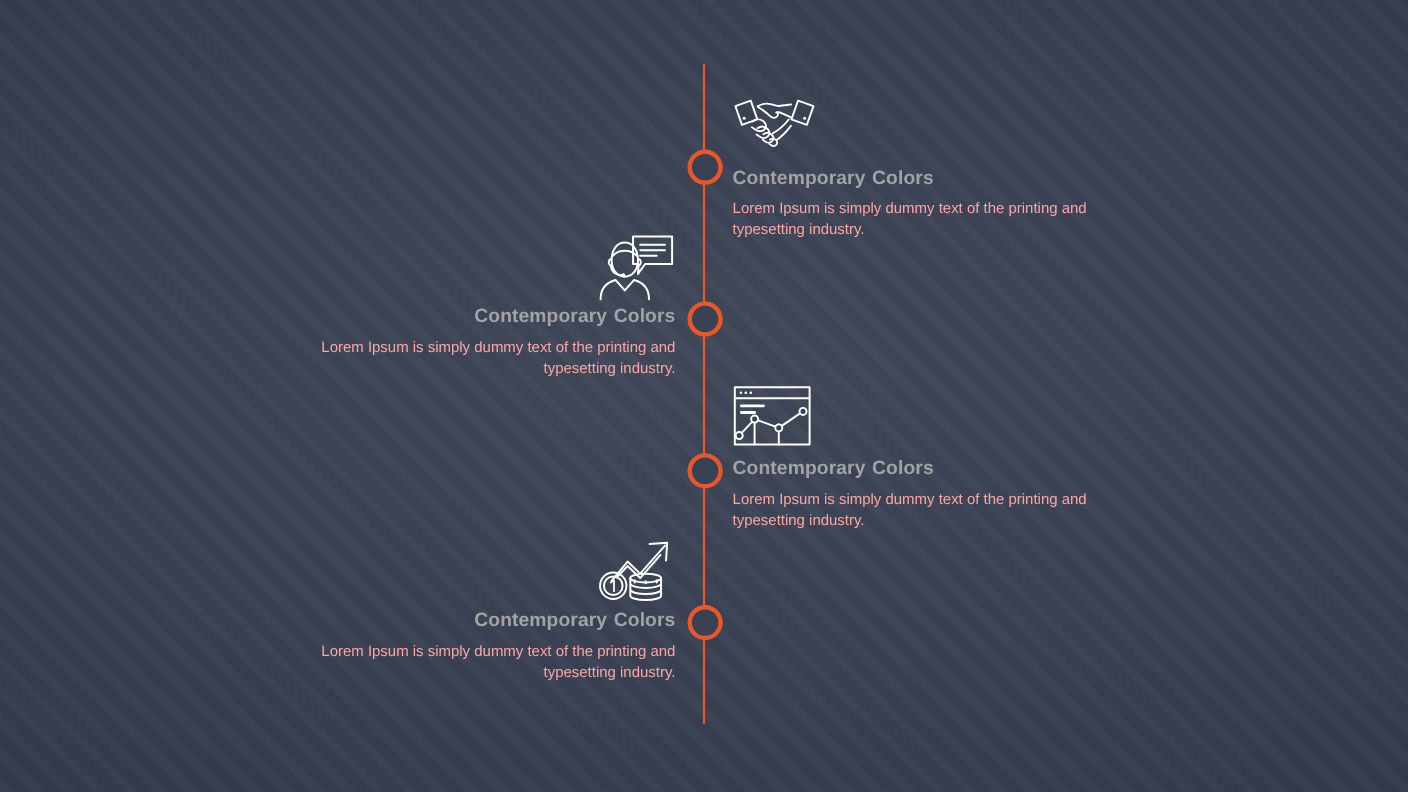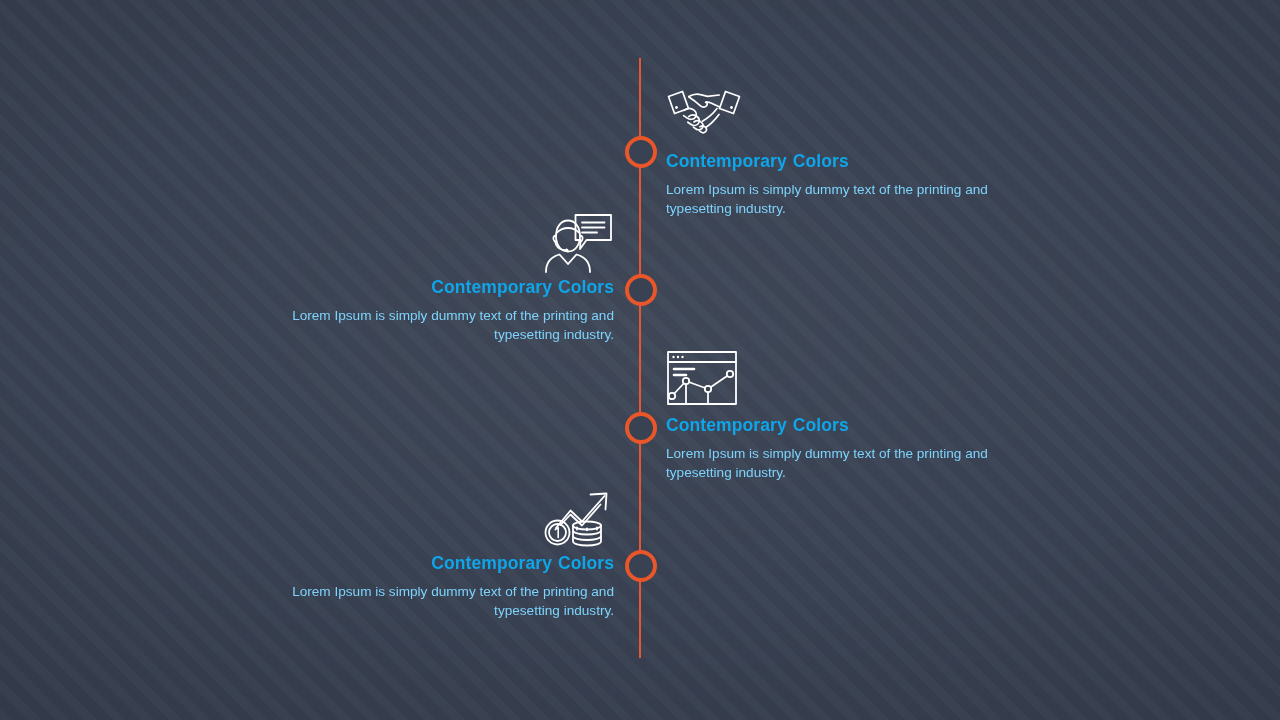--- a/index.html
+++ b/index.html
@@ -85,32 +85,32 @@
     margin-bottom: 2px;
   }
   .item.right .icon-wrap { text-align: left; }
   .item.left  .icon-wrap { text-align: right; }
   .icon-wrap svg {
     display: inline-block;
     vertical-align: bottom;
   }
 
   .item-title {
-    color: #0ea5e9;
+    color: #a3a3a3;
     font-size: 17.5px;
     font-weight: bold;
     letter-spacing: 0.1px;
     line-height: 22px;
     margin: 0 0 8px 0;
     white-space: nowrap;
   }
   .item-title .gap { display: inline-block; width: 6px; }
 
   .item-body {
-    color: #7dd3fc;
+    color: #fca5a5;
     font-size: 13.6px;
     font-weight: normal;
     line-height: 19px;
     margin: 0;
     width: 352px;
   }
   .item.left .item-body { margin-left: auto; }
 </style>
 </head>
 <body>

